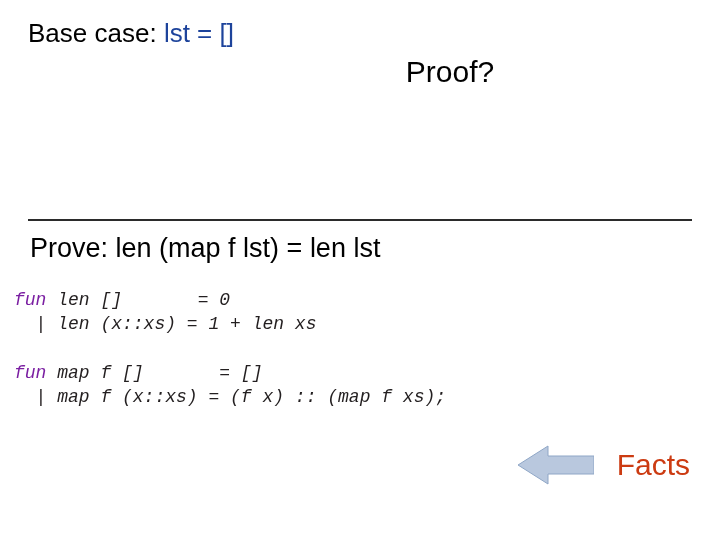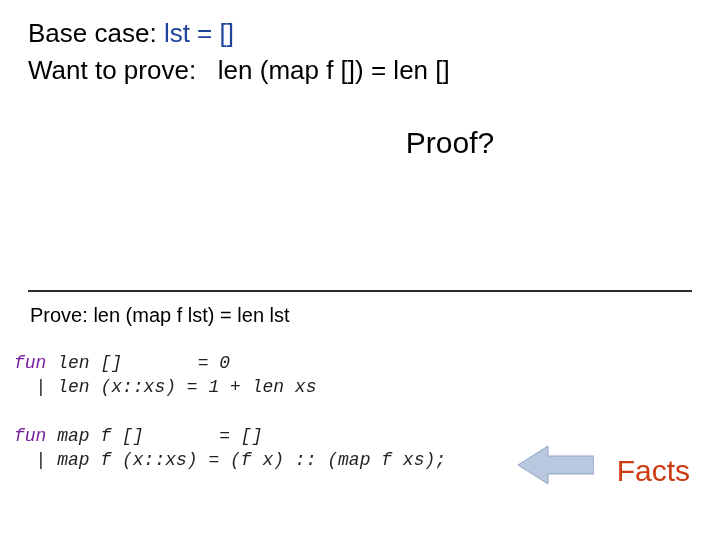--- a/index.html
+++ b/index.html
@@ -36,39 +36,39 @@
     margin-left: 180px;
     margin-bottom: 130px;
     text-align: center;
   }
   .hr {
     border: none;
     border-top: 2px solid #2b2b2b;
     margin: 0 0 12px 0;
   }
   .prove {
-    font-size: 20px;
+    font-size: 27px;
     color: #000;
     margin-left: 2px;
     margin-bottom: 24px;
   }
   .code {
     font-family: Consolas, "Courier New", monospace;
     font-size: 18px;
     line-height: 1.35;
     color: #231f20;
     white-space: pre;
     margin-left: -14px;
     font-style: italic;
   }
   .code .kw { color: #7b1fa2; }
   .facts {
     position: absolute;
     right: 30px;
-    bottom: 52px;
+    bottom: 58px;
     font-size: 30px;
     color: #cc3b12;
   }
   .arrow {
     position: absolute;
     right: 126px;
     bottom: 54px;
     width: 76px;
     height: 42px;
   }
@@ -76,25 +76,20 @@
 </head>
 <body>
 
 <div class="slide">
 
   <div class="line1">
     <span>Base case:</span>
     <span class="eq1">lst = []</span>
   </div>
 
-  <div class="line2">
-    <span>Want to prove:</span>
-    &nbsp;
-    <span>len (map f []) = len []</span>
-  </div>
 
   <div class="proof">Proof?</div>
 
   <hr class="hr">
 
   <div class="prove">
     <span>Prove:</span>
     <span>len (map f lst) = len lst</span>
   </div>
 

